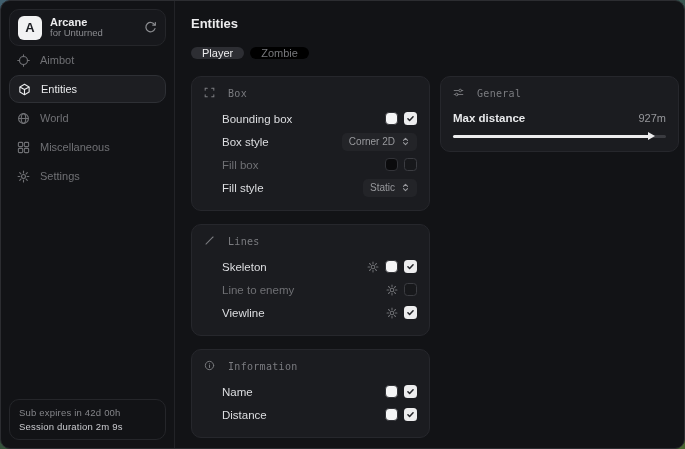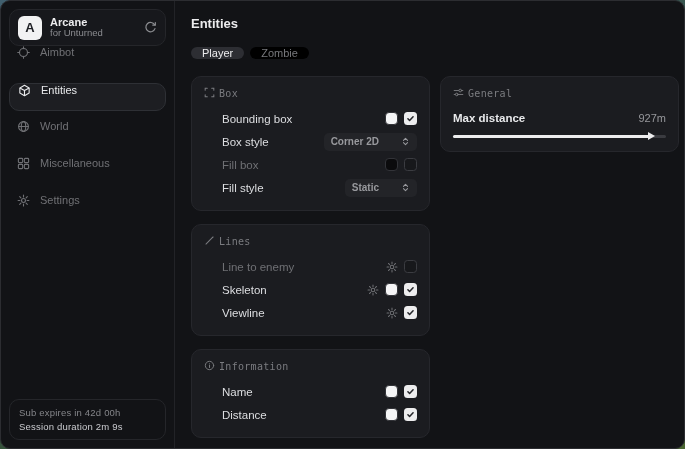--- a/index.html
+++ b/index.html
@@ -34,22 +34,22 @@
     background:#f2f2f3; color:#202126;
     display:grid; place-items:center;
     font-weight:bold; font-size:13px; flex-shrink:0;
   }
   .brand-text { display:flex; flex-direction:column; line-height:1.15; }
   .brand-name { font-size:11px; font-weight:bold; color:#ececee; }
   .brand-sub { font-size:9.5px; color:#8b8c90; }
   .brand-action { margin-left:auto; color:#8b8c90; display:flex; }
   .cat-label { margin:14px 0 8px 8px; font-size:10px; color:#6e6f73; }
   .nav-item {
-    height:28px; border-radius:10px; padding:0 8px; margin-bottom:9px;
-    display:flex; gap:10px;
+    height:28px; border-radius:10px; padding:0 8px; margin-bottom:1px;
+    display:flex; align-items:center; gap:10px;
     font-size:11px; color:#707175; cursor:pointer;
   }
   .nav-item.selected {
     background:#1d1e22; border:1px solid #2e3035; color:#e9eaec;
   }
   .nav-item .ic { display:flex; color:inherit; }
   .side-spacer { flex:1; }
   .status-card {
     border:1px solid #25262a; border-radius:10px;
     padding:7px 9px; font-family:Liberation Sans, sans-serif;
@@ -65,21 +65,21 @@
   }
   .tab.selected { background:#2d2e33; color:#ececee; }
   .tab.unselected { background:#000000; color:#77787c; }
   .columns { display:flex; gap:10px; align-items:flex-start; }
   .col { width:239px; display:flex; flex-direction:column; gap:13px; flex-shrink:0; }
   .card {
     background:#1b1c20; border:1px solid #26272c; border-radius:10px;
     padding:10px 12px 11px 12px; width:100%;
   }
   .card-header {
-    display:flex; align-items:center; gap:4px;
+    display:flex; align-items:center; gap:13px;
     font-family:"DejaVu Sans Mono", monospace;
     font-size:10px; color:#7b7c80; letter-spacing:0.3px;
     margin-bottom:7px;
   }
   .row {
     height:23px; display:flex; align-items:center; justify-content:space-between;
   }
   .row-label { font-size:11.5px; color:#dddee1;padding-left:18px; }
   .row.dimmed .row-label { color:#6f7074; }
   .controls { display:flex; align-items:center; gap:6px; }
@@ -88,22 +88,22 @@
     border:1px solid #323338;
   }
   .checkbox {
     width:13px; height:13px; border-radius:3.5px; cursor:pointer;
     display:grid; place-items:center;
   }
   .checkbox.checked { background:#ededee; }
   .checkbox.unchecked { background:#17181b; border:1px solid #3b3c41; }
   .dropdown {
     height:18px; background:#232428; border-radius:5px;
-    padding:0 7px; display:flex; align-items:center; gap:22px;
-    font-size:10px; color:#98999d; cursor:pointer;font-weight:bold;
+    padding:0 7px; display:flex; align-items:center; gap:6px;
+    font-size:10px; color:#98999d; cursor:pointer;
   }
   .gear-btn { color:#6f7074; display:flex; cursor:pointer; }
   
   .slider-row { display:flex; align-items:center; justify-content:space-between; height:22px; }
   .slider-label { font-size:11.5px; font-weight:600; color:#e8e9eb; }
   .slider-value { font-size:11px; color:#97989c; }
   .slider { position:relative; height:8px; margin-top:3px; cursor:pointer; }
   .slider-track {
     position:absolute; left:0; right:0; top:2.5px; height:3px;
     background:#3a3b40; border-radius:2px;
@@ -272,48 +272,48 @@
         <div class="card">
           <div class="card-header">
             <span>
               <svg width="11" height="11" viewBox="0 0 14 14" fill="none" stroke="currentColor" stroke-width="1.3" stroke-linecap="round">
                   <path d="M2.5 11.5l9-9"></path>
                 </svg>
             </span>
             <span>Lines</span>
           </div>
 
-          <div class="row dimmed">
-            <span class="row-label">Line to enemy</span>
+          <div class="row">
+            <span class="row-label">Skeleton</span>
             <span class="controls">
               <span class="gear-btn">
                 <svg width="12" height="12" viewBox="0 0 14 14" fill="none" stroke="currentColor" stroke-width="1.2" stroke-linecap="round">
                   <circle cx="7" cy="7" r="2.1"></circle>
                     <path d="M7 1.2v1.9M7 10.9v1.9M1.2 7h1.9M10.9 7h1.9M2.9 2.9l1.3 1.3M9.8 9.8l1.3 1.3M11.1 2.9L9.8 4.2M4.2 9.8l-1.3 1.3"></path>
                 </svg>
               </span>
-              <span class="checkbox unchecked"></span>
-            </span>
-          </div>
-
-          <div class="row">
-            <span class="row-label">Skeleton</span>
+              <span class="swatch" style="background: rgb(245, 245, 246);"></span>
+              <span class="checkbox checked">
+                <svg width="9" height="9" viewBox="0 0 14 14" fill="none" stroke="#26272b" stroke-width="2.4" stroke-linecap="round" stroke-linejoin="round">
+                    <path d="M3 7.5l2.6 2.6L11 4.4"></path>
+                  </svg>
+              </span>
+            </span>
+          </div>
+
+          <div class="row dimmed">
+            <span class="row-label">Line to enemy</span>
             <span class="controls">
               <span class="gear-btn">
                 <svg width="12" height="12" viewBox="0 0 14 14" fill="none" stroke="currentColor" stroke-width="1.2" stroke-linecap="round">
                   <circle cx="7" cy="7" r="2.1"></circle>
                     <path d="M7 1.2v1.9M7 10.9v1.9M1.2 7h1.9M10.9 7h1.9M2.9 2.9l1.3 1.3M9.8 9.8l1.3 1.3M11.1 2.9L9.8 4.2M4.2 9.8l-1.3 1.3"></path>
                 </svg>
               </span>
-              <span class="swatch" style="background: rgb(245, 245, 246);"></span>
-              <span class="checkbox checked">
-                <svg width="9" height="9" viewBox="0 0 14 14" fill="none" stroke="#26272b" stroke-width="2.4" stroke-linecap="round" stroke-linejoin="round">
-                    <path d="M3 7.5l2.6 2.6L11 4.4"></path>
-                  </svg>
-              </span>
+              <span class="checkbox unchecked"></span>
             </span>
           </div>
 
           <div class="row">
             <span class="row-label">Viewline</span>
             <span class="controls">
               <span class="gear-btn">
                 <svg width="12" height="12" viewBox="0 0 14 14" fill="none" stroke="currentColor" stroke-width="1.2" stroke-linecap="round">
                   <circle cx="7" cy="7" r="2.1"></circle>
                     <path d="M7 1.2v1.9M7 10.9v1.9M1.2 7h1.9M10.9 7h1.9M2.9 2.9l1.3 1.3M9.8 9.8l1.3 1.3M11.1 2.9L9.8 4.2M4.2 9.8l-1.3 1.3"></path>

